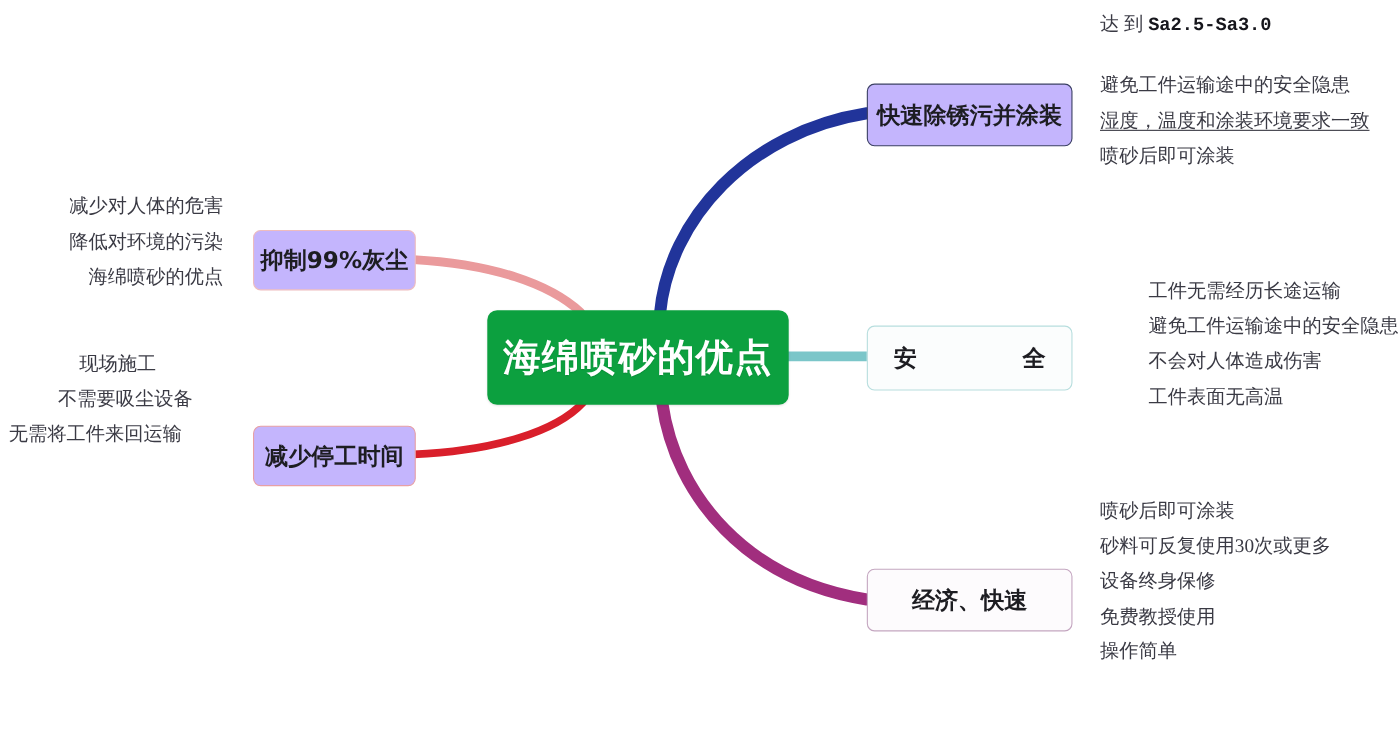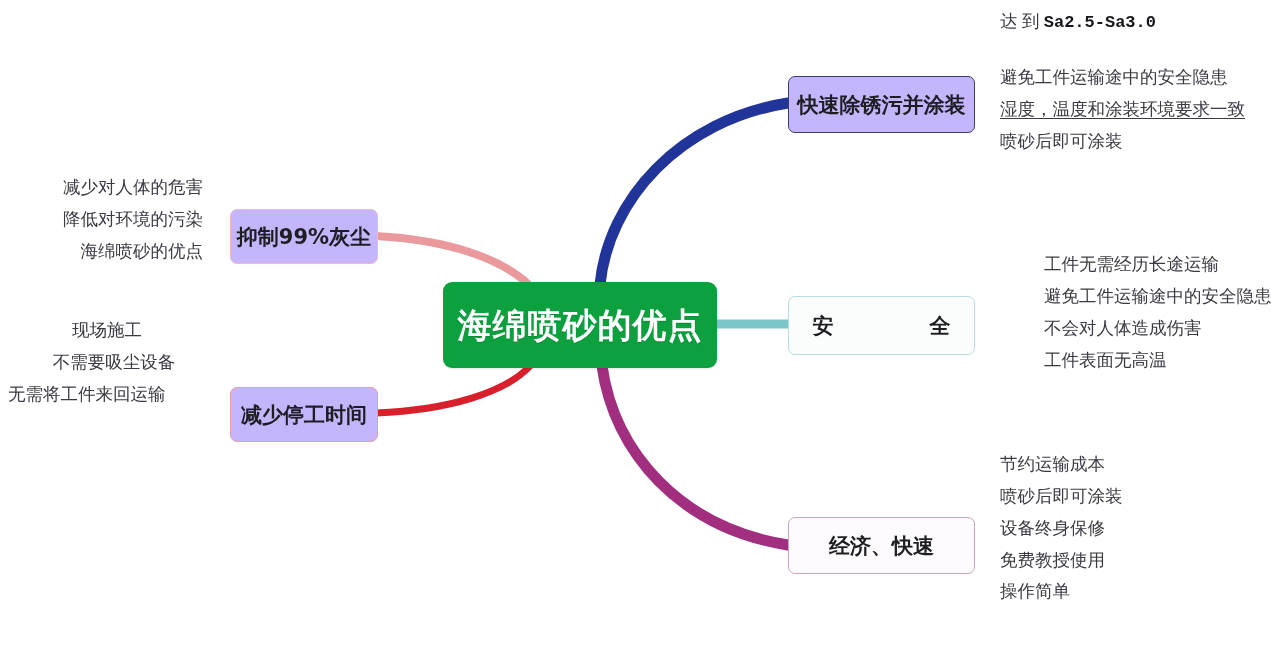--- a/index.html
+++ b/index.html
@@ -160,22 +160,22 @@
   </div>
 
   <div class="detail-group" id="group-safe">
     <div class="row">工件无需经历长途运输</div>
     <div class="row">避免工件运输途中的安全隐患</div>
     <div class="row">不会对人体造成伤害</div>
     <div class="row">工件表面无高温</div>
   </div>
 
   <div class="detail-group" id="group-econ">
-    <div class="row">节约运输成本</div>
     <div class="row">喷砂后即可涂装</div>
+    <div class="row wrap">砂料可反复使用30次或更多</div>
     <div class="row">设备终身保修</div>
     <div class="row">免费教授使用</div>
     <div class="row">操作简单</div>
   </div>
 
   <div class="detail-group left" id="group-dust">
     <div class="row">减少对人体的危害</div>
     <div class="row">降低对环境的污染</div>
     <div class="row">海绵喷砂的优点</div>
   </div>

